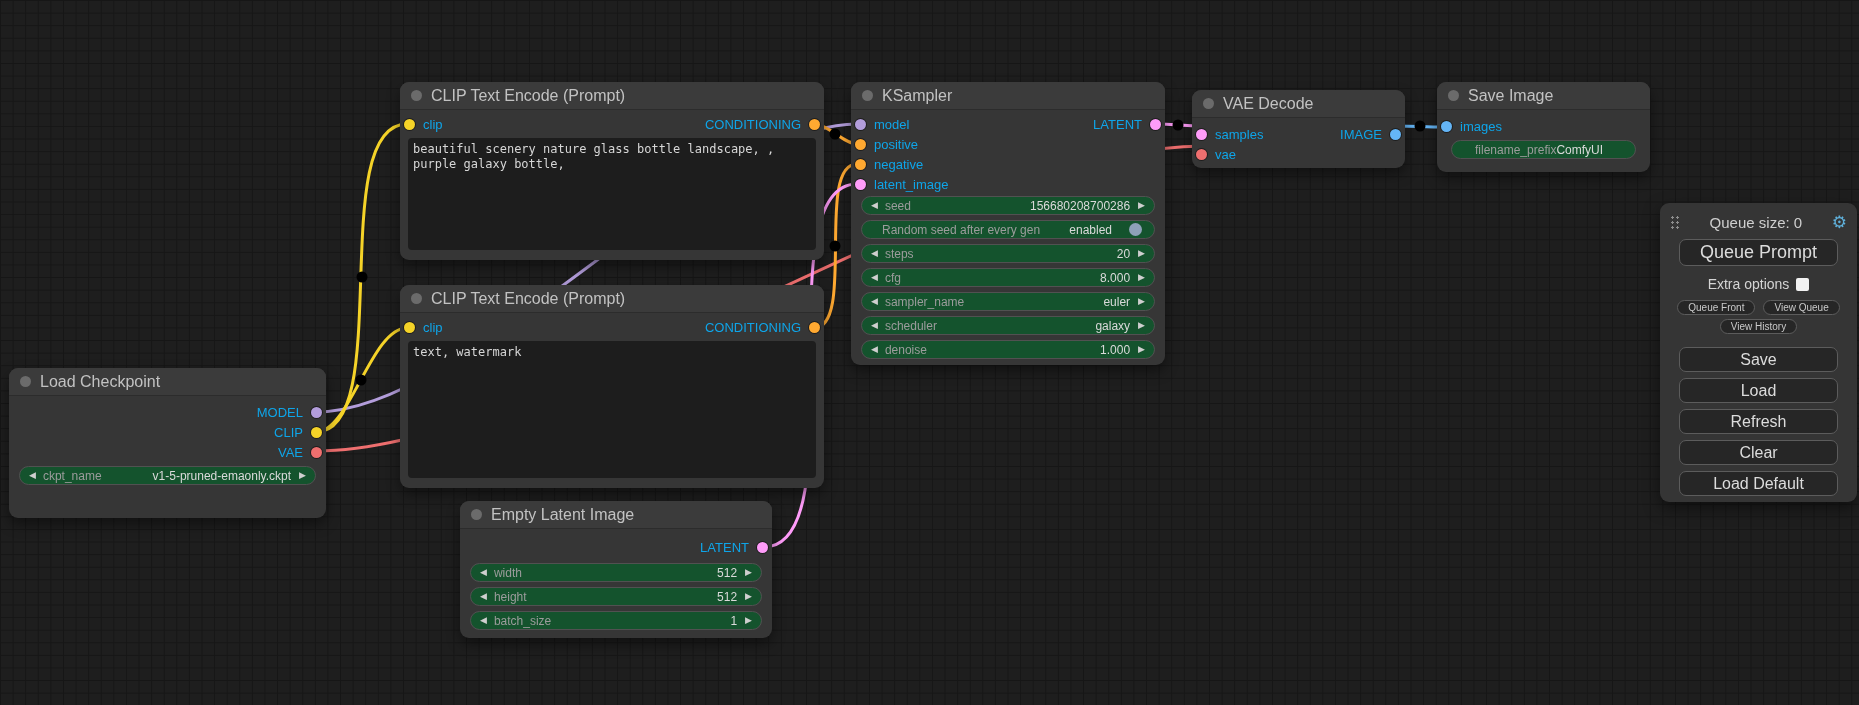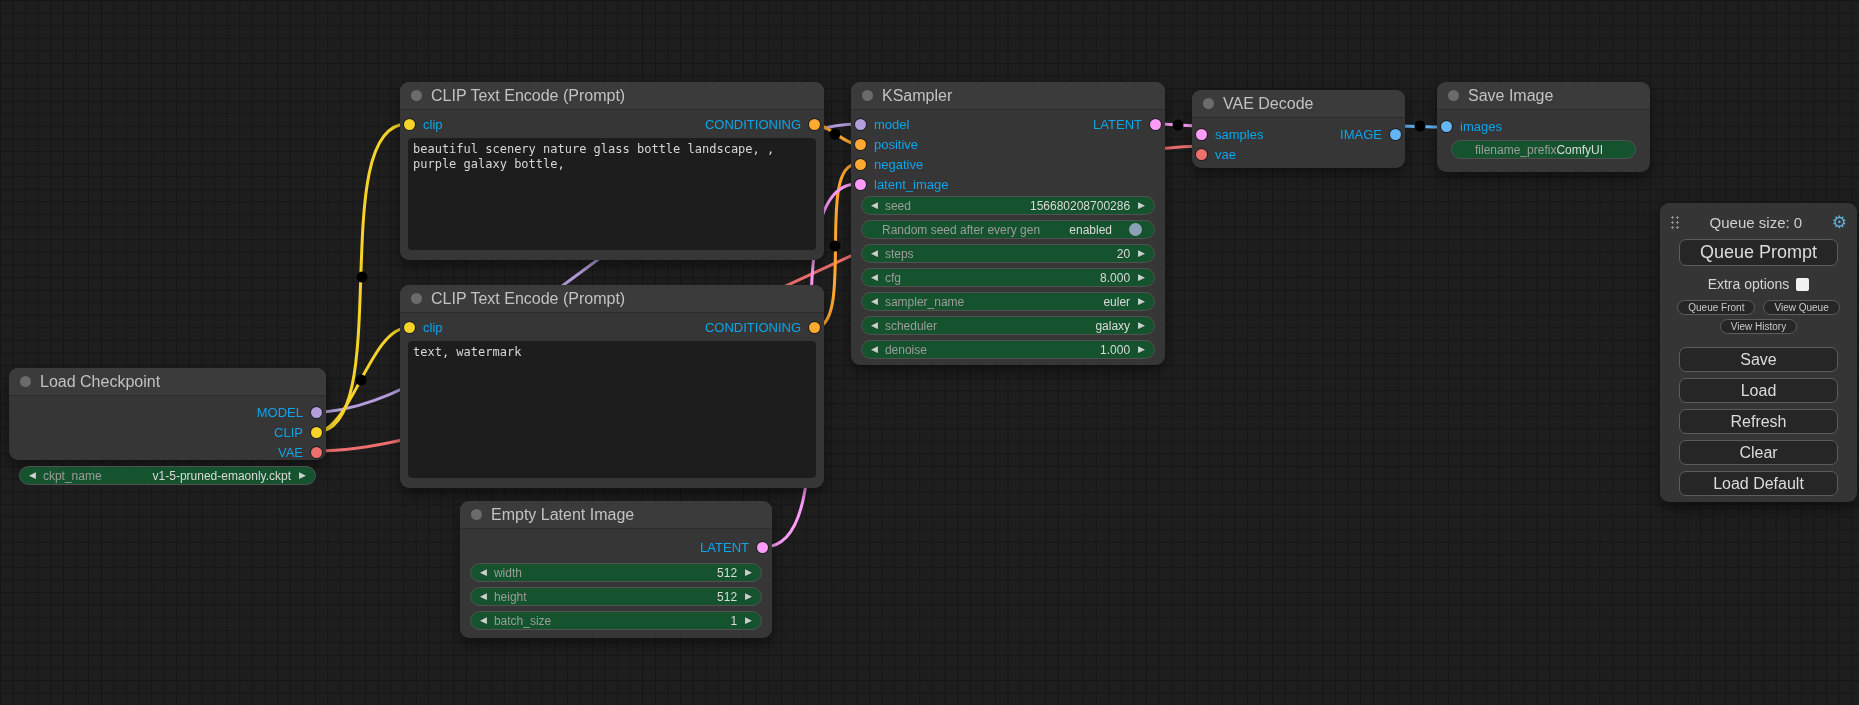--- a/index.html
+++ b/index.html
@@ -102,21 +102,21 @@
     <path d="M764,547 C858,547 763,184 857,184" stroke="#ff9cf9"></path>
     <circle cx="810" cy="365" r="5.5" style="background-color: rgb(255, 156, 249);"></circle>
 
     <path d="M1154,124 C1178,124 1180,126 1204,126" stroke="#ff9cf9"></path>
     <circle cx="1178" cy="125" r="5.5" style="background-color: rgb(255, 156, 249);"></circle>
 
     <path d="M1395,126 C1420,126 1421,127 1446,127" stroke="#64b5f6"></path>
     <circle cx="1420" cy="126" r="5.5" style="background-color: rgb(100, 181, 246);"></circle>
   </svg>
 
-  <div class="node" style="left:9px; top:368px; width:317px; height:92px;">
+  <div class="node" style="left:9px; top:368px; width:317px; height:150px;">
     <div class="node-header">
       <span class="collapse-dot"></span>
       <span>Load Checkpoint</span>
     </div>
     <div style="padding-top:6px;">
       <div class="row" style="justify-content:flex-end;">
         <span>MODEL</span>
         <span class="slot-dot out-dot" style="background-color: rgb(179, 157, 219);"></span>
       </div>
       <div class="row" style="justify-content:flex-end;">

